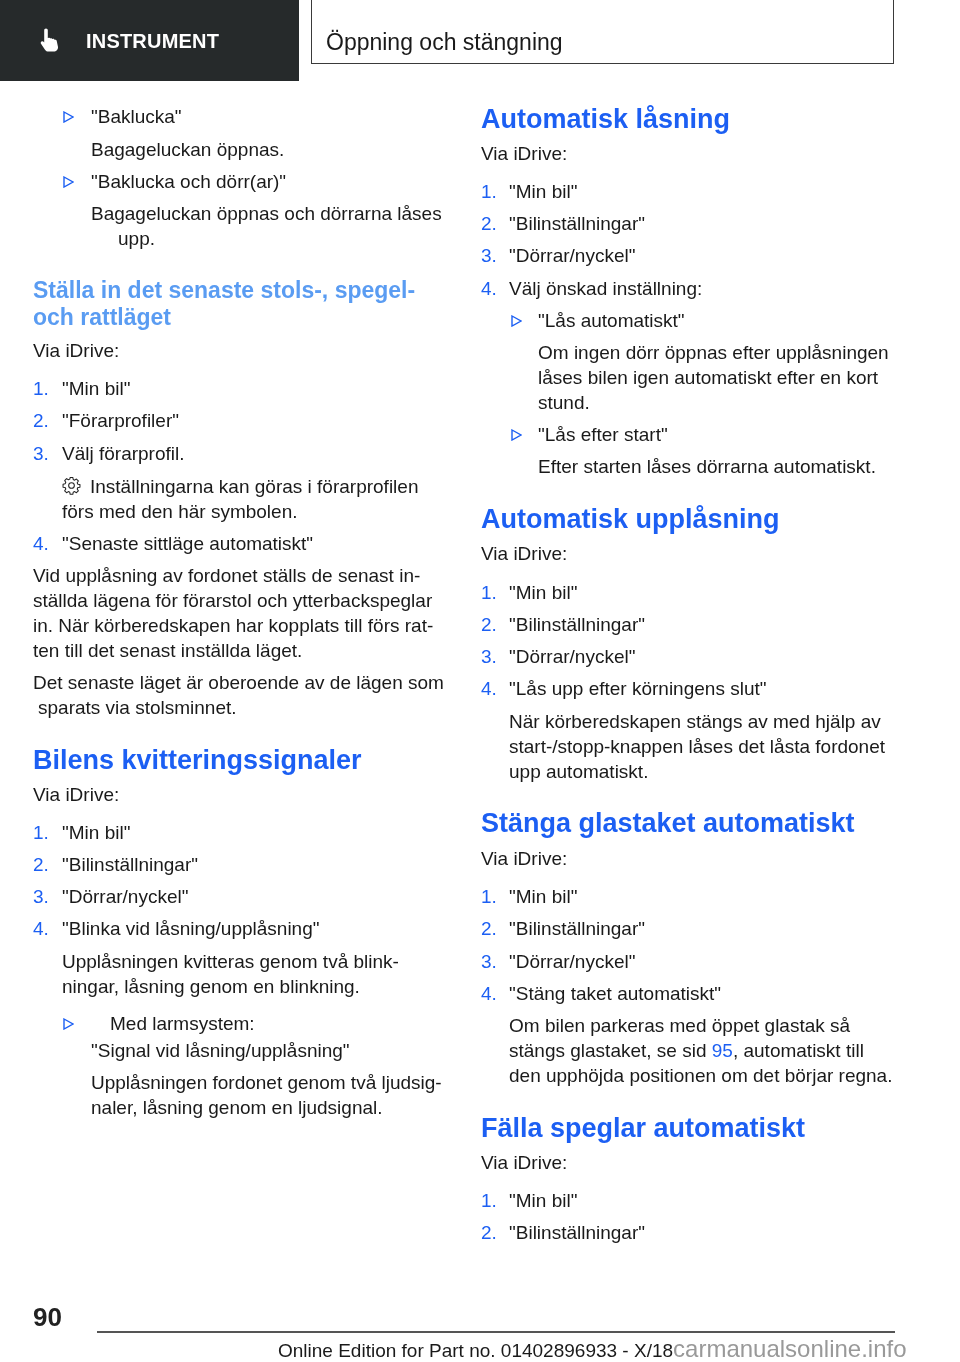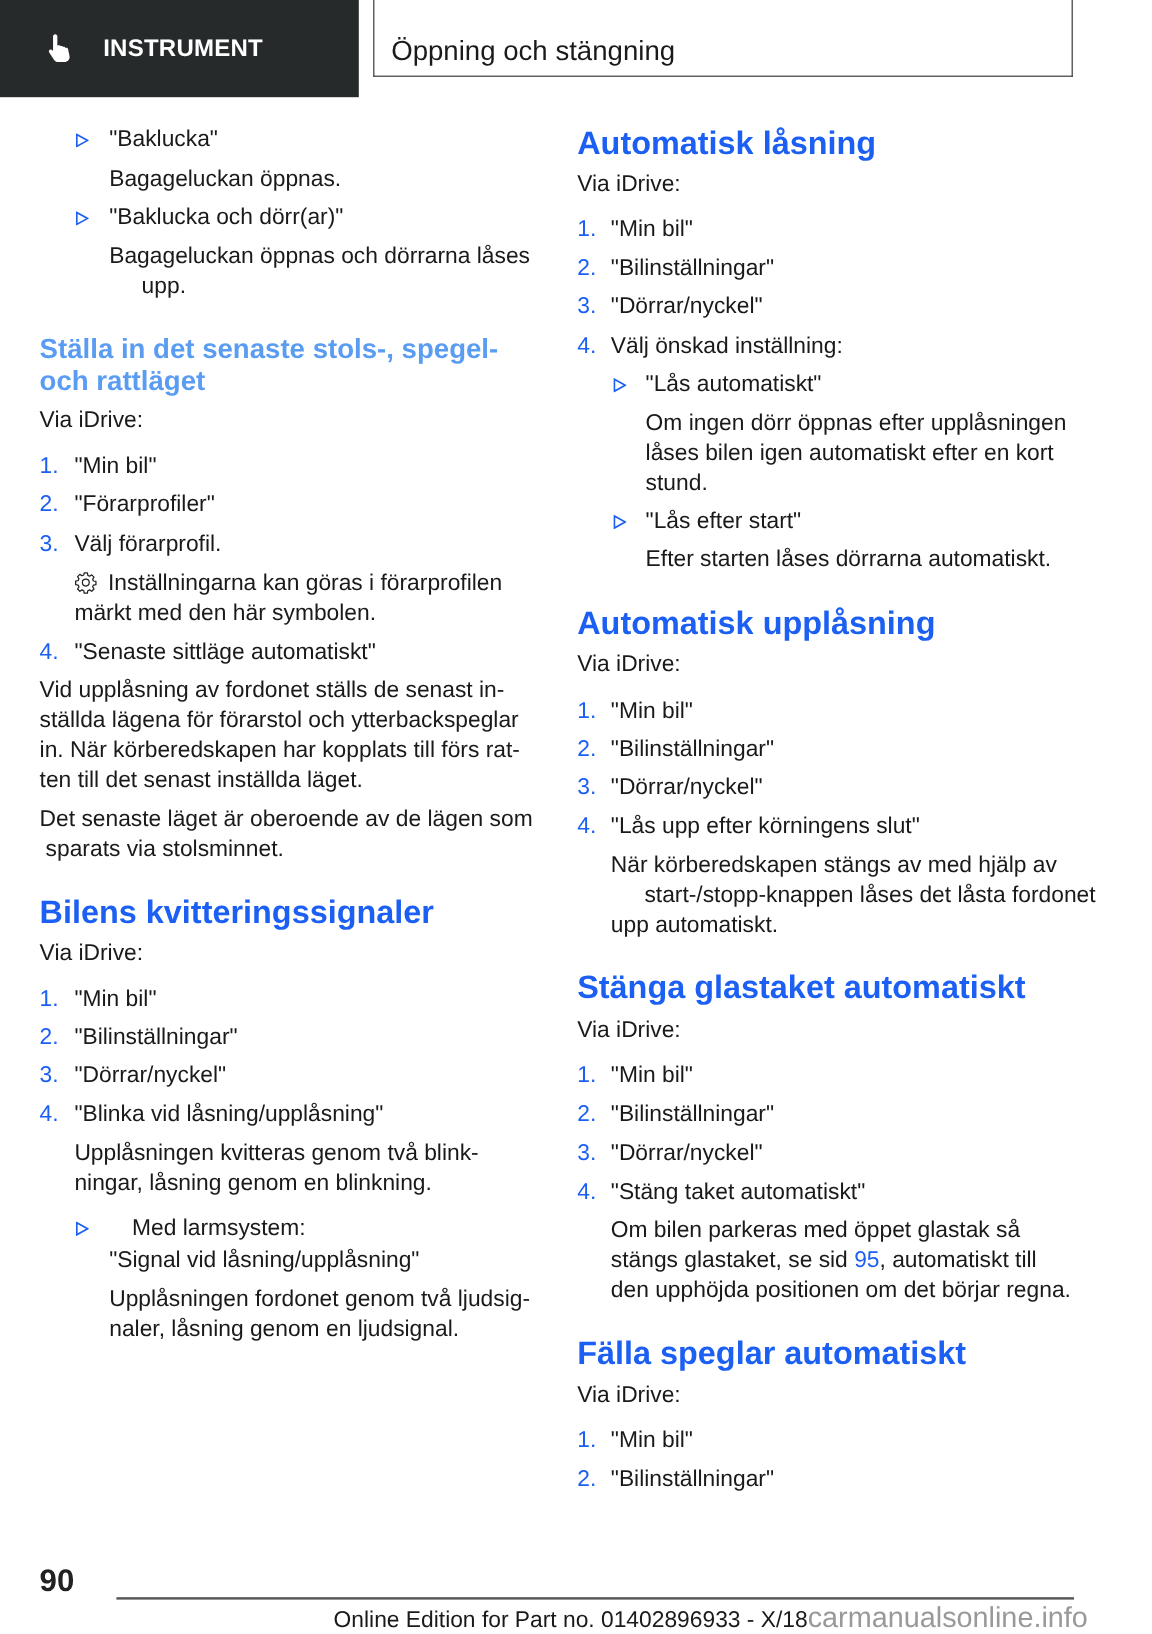--- a/index.html
+++ b/index.html
@@ -63,21 +63,21 @@
   <span class="abs num" style="left:33px;top:408px;">2.</span>
   <span class="abs" style="left:62px;top:408px;">"Förarprofiler"</span>
   <span class="abs num" style="left:33px;top:441px;">3.</span>
   <span class="abs" style="left:62px;top:441px;">Välj förarprofil.</span>
 
   <svg style="position:absolute;left:62px;top:476px;width:19px;height:19px;" viewBox="0 0 20 20">
     <circle cx="10" cy="10" r="3" fill="none" stroke="#222" stroke-width="1.1"></circle>
     <path d="M8.6 1.5h2.8l.4 2.2 1.5.7 1.9-1.2 2 2-1.2 1.9.7 1.5 2.2.4v2.8l-2.2.4-.7 1.5 1.2 1.9-2 2-1.9-1.2-1.5.7-.4 2.2H8.6l-.4-2.2-1.5-.7-1.9 1.2-2-2 1.2-1.9-.7-1.5-2.2-.4V8.6l2.2-.4.7-1.5-1.2-1.9 2-2 1.9 1.2 1.5-.7z" fill="none" stroke="#222" stroke-width="1.1" stroke-linejoin="round"></path>
   </svg>
   <span class="abs" style="left:90px;top:474px;">Inställningarna kan göras i förarprofilen</span>
-  <span class="abs" style="left:62px;top:499px;">märkt med den här symbolen.</span>
+  <span class="abs" style="left:62px;top:499px;">förs med den här symbolen.</span>
 
   <span class="abs num" style="left:33px;top:531px;">4.</span>
   <span class="abs" style="left:62px;top:531px;">"Senaste sittläge automatiskt"</span>
 
   <span class="abs" style="left:33px;top:563px;">Vid upplåsning av fordonet ställs de senast in-</span>
   <span class="abs" style="left:33px;top:588px;">ställda lägena för förarstol och ytterbackspeglar</span>
   <span class="abs" style="left:33px;top:613px;">in. När körberedskapen har kopplats till förs rat-</span>
   <span class="abs" style="left:33px;top:638px;">ten till det senast inställda läget.</span>
 
   <span class="abs" style="left:33px;top:670px;">Det senaste läget är oberoende av de lägen som</span>
@@ -141,21 +141,21 @@
   <span class="abs num" style="left:481px;top:580px;">1.</span>
   <span class="abs" style="left:509px;top:580px;">"Min bil"</span>
   <span class="abs num" style="left:481px;top:612px;">2.</span>
   <span class="abs" style="left:509px;top:612px;">"Bilinställningar"</span>
   <span class="abs num" style="left:481px;top:644px;">3.</span>
   <span class="abs" style="left:509px;top:644px;">"Dörrar/nyckel"</span>
   <span class="abs num" style="left:481px;top:676px;">4.</span>
   <span class="abs" style="left:509px;top:676px;">"Lås upp efter körningens slut"</span>
 
   <span class="abs" style="left:509px;top:709px;">När körberedskapen stängs av med hjälp av</span>
-  <span class="abs" style="left:509px;top:734px;margin-left:28px;">start-/stopp-knappen låses det låsta fordonet</span>
+  <span class="abs" style="left:509px;top:734px;">start-/stopp-knappen låses det låsta fordonet</span>
   <span class="abs" style="left:509px;top:759px;text-align:right;">upp automatiskt.</span>
 
   <span class="h2" style="left:481px;top:807px;">Stänga glastaket automatiskt</span>
   <span class="abs" style="left:481px;top:846px;">Via iDrive:</span>
 
   <span class="abs num" style="left:481px;top:884px;">1.</span>
   <span class="abs" style="left:509px;top:884px;">"Min bil"</span>
   <span class="abs num" style="left:481px;top:916px;">2.</span>
   <span class="abs" style="left:509px;top:916px;">"Bilinställningar"</span>
   <span class="abs num" style="left:481px;top:949px;">3.</span>

